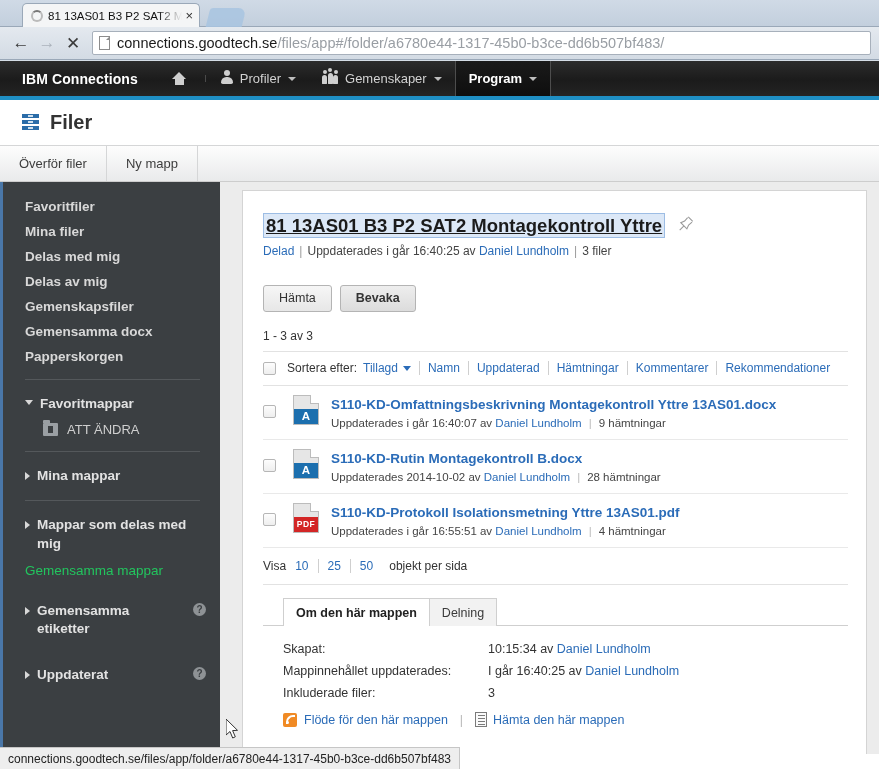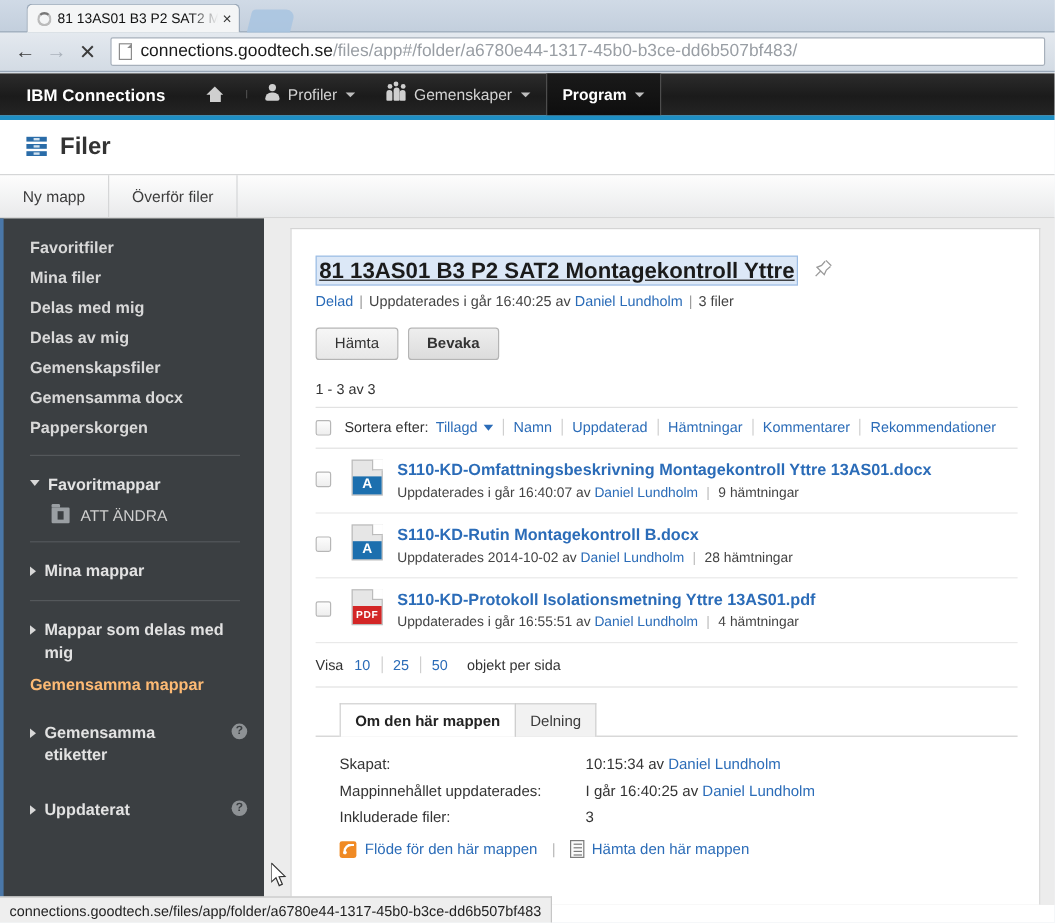--- a/index.html
+++ b/index.html
@@ -380,22 +380,22 @@
     width: 7px; height: 3px; background: #9a9fa3;
     border-radius: 1px 1px 0 0;
   }
   .folder-icon::after {
     content: ""; position: absolute; left: 5px; top: 3px;
     width: 5px; height: 7px; background: #3b3f42;
   }
   .side-plain {
     padding: 5px 0 5px 22px;
     font-size: 13.5px;
-    font-weight: bold;
-    color: #fdba74;
+    font-weight: normal;
+    color: #22c55e;
     cursor: pointer;
   }
 
   
   .content-wrap {
     flex: 1 1 auto;
     background: #ececec;
     padding: 8px 12px 0 22px;
     overflow: hidden;
   }
@@ -428,21 +428,21 @@
     flex: 0 0 auto;
   }
   .meta-line {
     margin-top: 6px;
     font-size: 12px;
     color: #444444;
   }
   .meta-line a { color: #2b6cb8; text-decoration: none; cursor: pointer; }
   .meta-sep { color: #9a9a9a; margin: 0 5px; }
 
-  .btn-row { margin-top: 15px; display: flex; gap: 8px; }
+  .btn-row { margin-top: 27px; display: flex; gap: 8px; }
   .btn {
     font-size: 12.5px;
     padding: 5px 15px 6px;
     border: 1px solid #b4b4b4;
     border-radius: 3px;
     cursor: pointer;
     color: #333;
     background: linear-gradient(to bottom, #f6f6f6, #e7e7e7);
   }
   .btn.strong {
@@ -734,22 +734,22 @@
     <div class="app-header">
       <span class="files-icon">
           <i></i>
           <i></i>
           <i></i>
         </span>
       <span class="app-title">Filer</span>
     </div>
 
     <div class="action-tabs">
+      <div class="action-tab">Överför filer</div>
       <div class="action-tab">Ny mapp</div>
-      <div class="action-tab">Överför filer</div>
       <div class="filler"></div>
     </div>
 
     <div class="body-area">
 
       <div class="sidebar">
         <div class="side-link">Favoritfiler</div>
         <div class="side-link">Mina filer</div>
         <div class="side-link">Delas med mig</div>
         <div class="side-link">Delas av mig</div>

